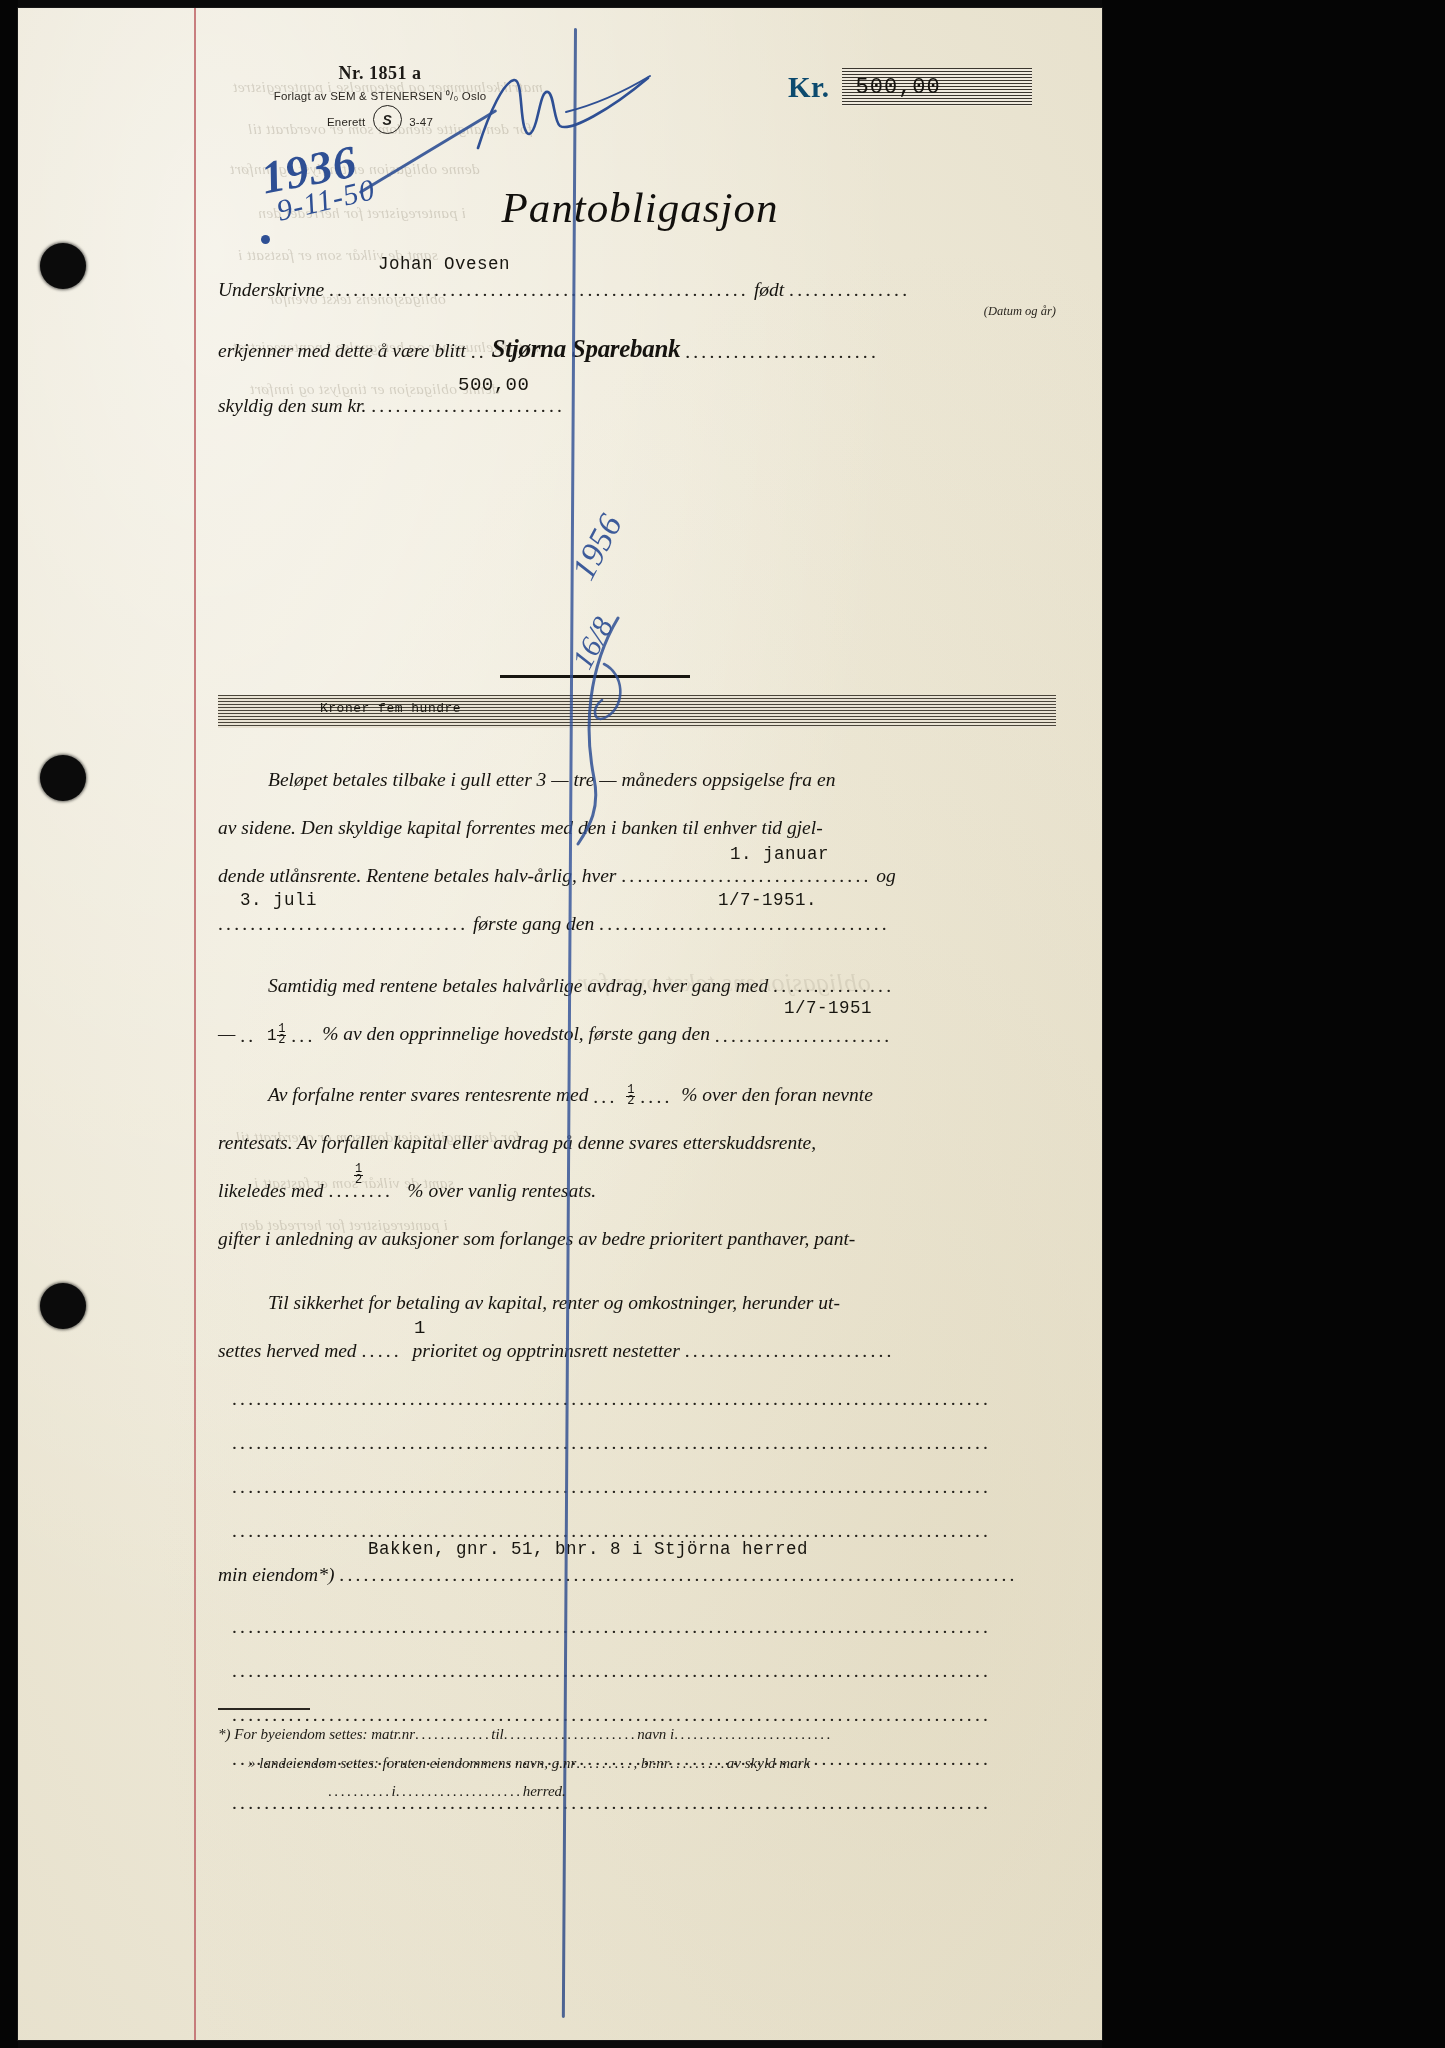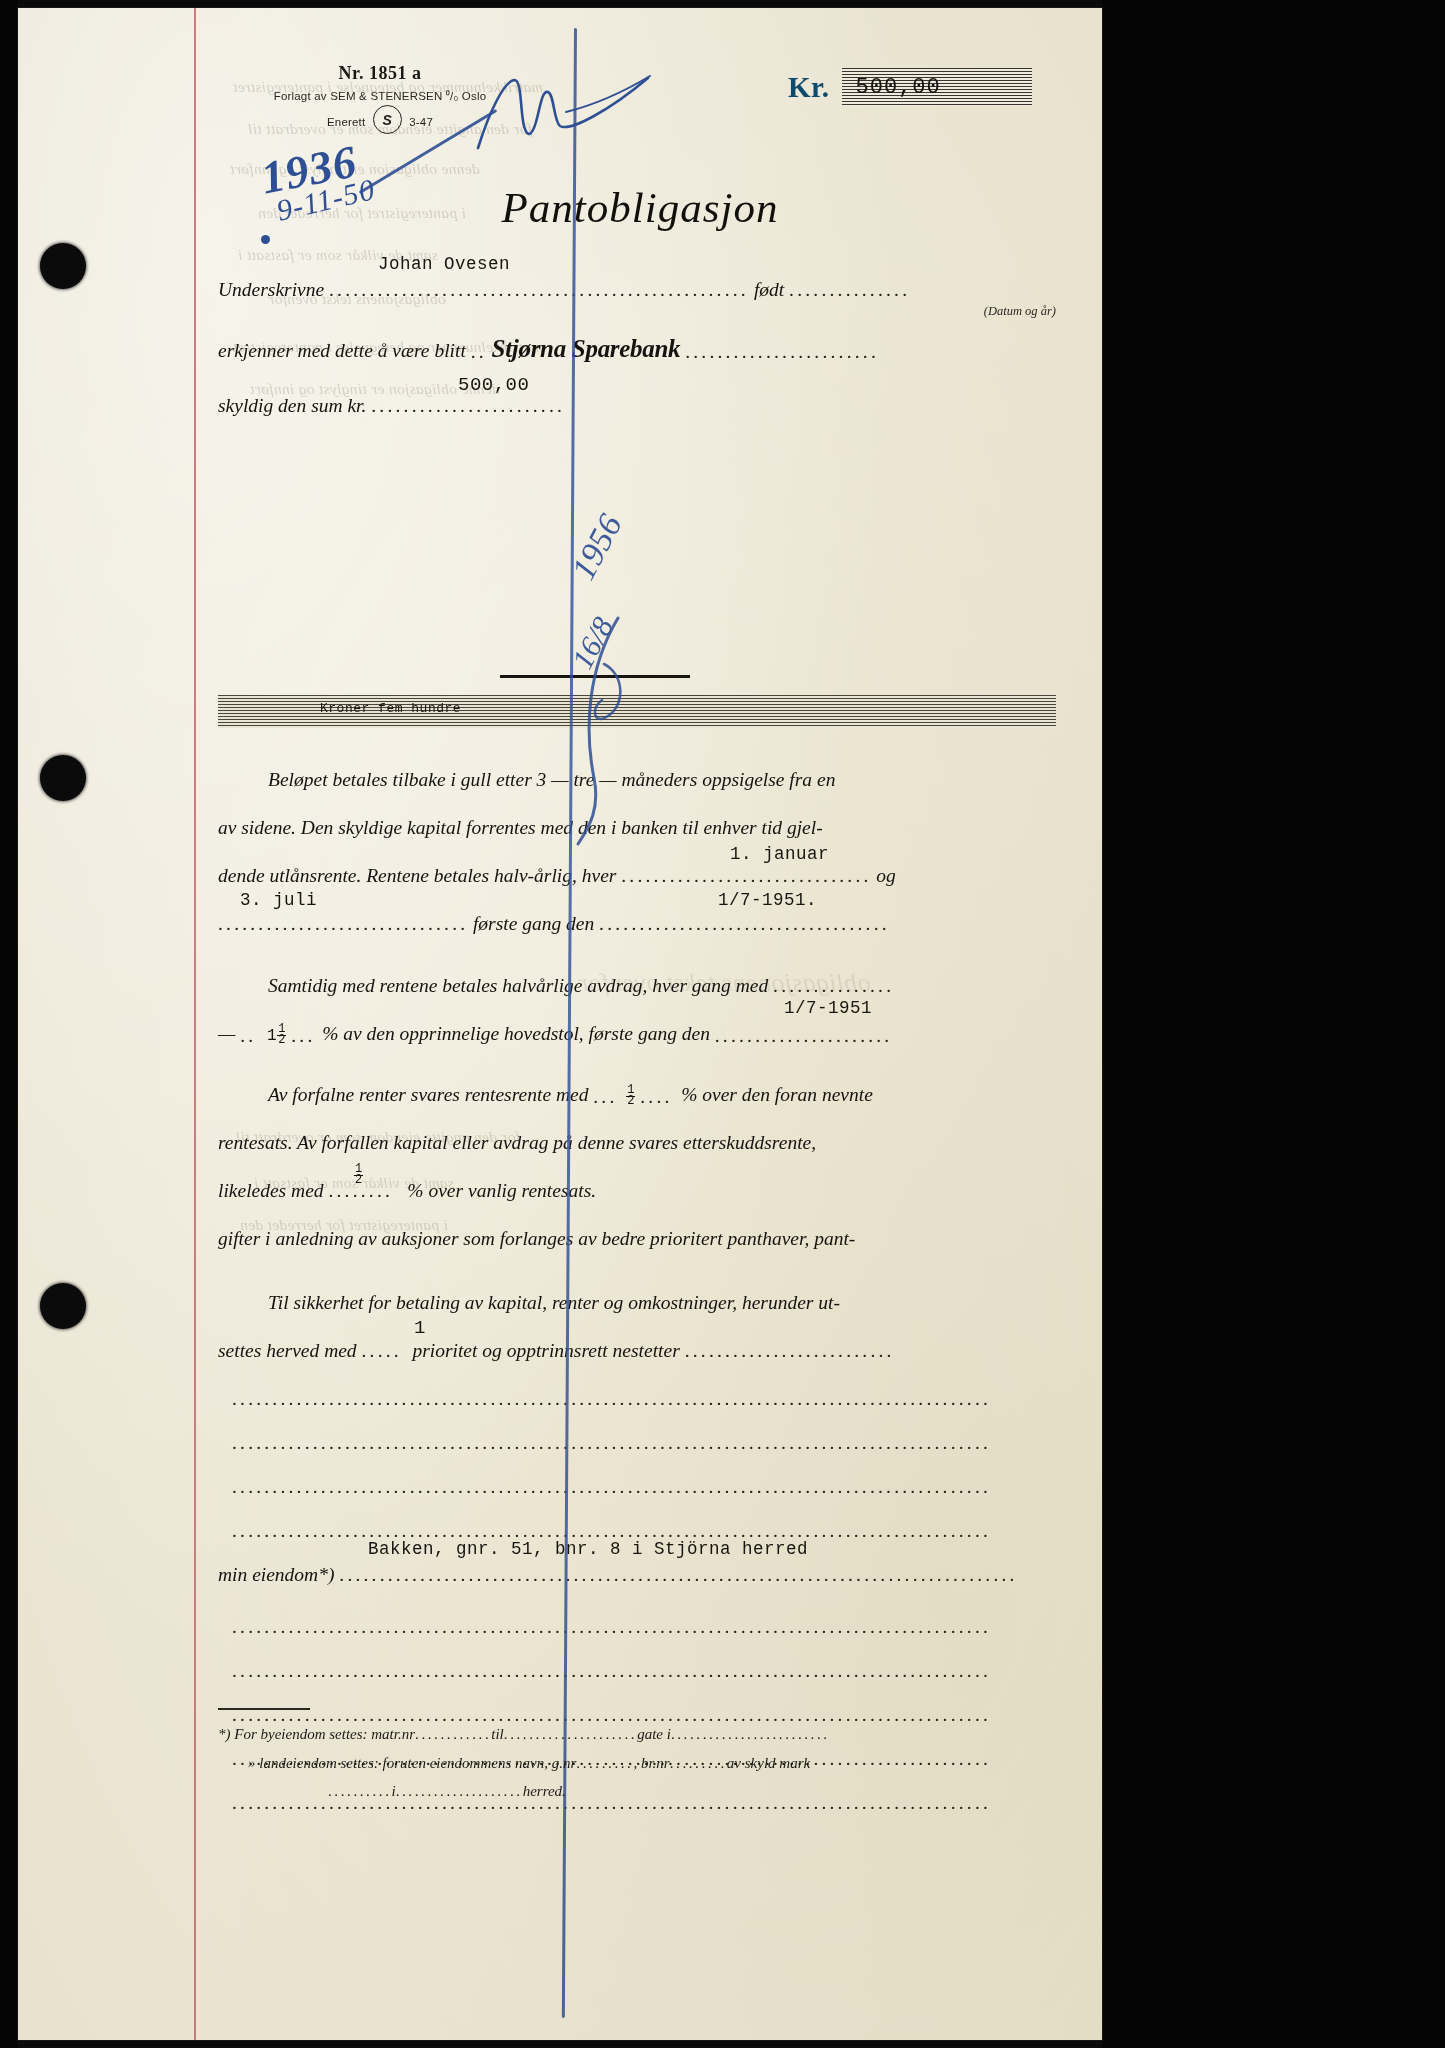--- a/index.html
+++ b/index.html
@@ -330,21 +330,21 @@
     <svg style="position:absolute;left:520px;top:600px;width:120px;height:250px;">
       <path d="M80,10 C50,60 46,120 56,170 C62,200 52,218 40,236" fill="none" stroke="#2e4f94" stroke-width="3" stroke-linecap="round" opacity=".85"></path>
       <path d="M66,56 C86,66 88,96 70,108 C56,118 52,100 64,92" fill="none" stroke="#2e4f94" stroke-width="2.6" stroke-linecap="round" opacity=".85"></path>
     </svg>
 
     <div class="bluestroke"></div>
 
     <div class="foot">
       <div class="frule"></div>
       <div>
-        <span>*) For byeiendom settes: matr.nr</span><span class="fdots">............</span><span>til</span><span class="fdots">.....................</span><span>gate i</span><span class="fdots">.........................</span>
+        <span>*) For byeiendom settes: matr.nr</span><span class="fdots">............</span><span>til</span><span class="fdots">.....................</span><span>navn i</span><span class="fdots">.........................</span>
       </div>
       <div style="padding-left:30px;">
         <span>»   landeiendom settes: foruten eiendommens navn, g.nr</span><span class="fdots">.........</span><span>, br.nr</span><span class="fdots">.........</span><span>av skyld mark</span>
       </div>
       <div style="padding-left:110px;">
         <span class="fdots">..........</span><span>i</span><span class="fdots">....................</span><span>herred.</span>
       </div>
     </div>
 
   </div>

